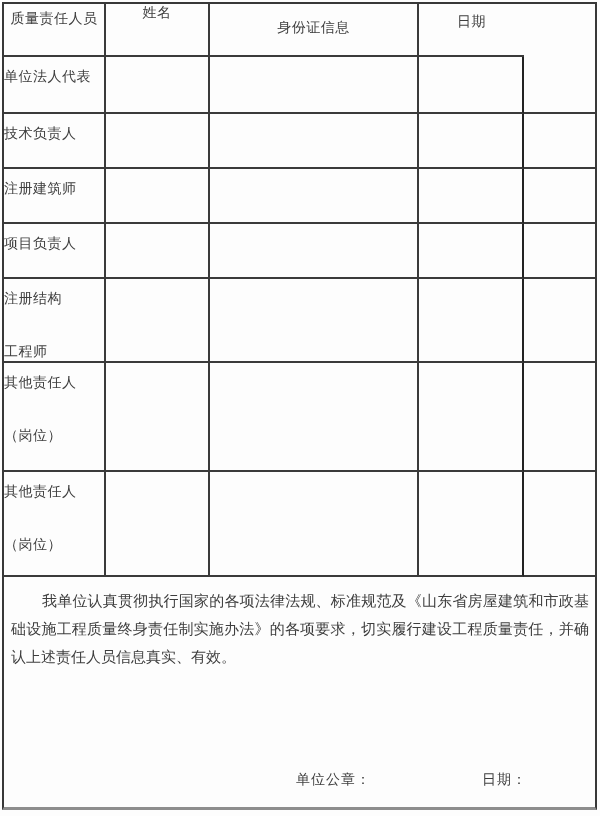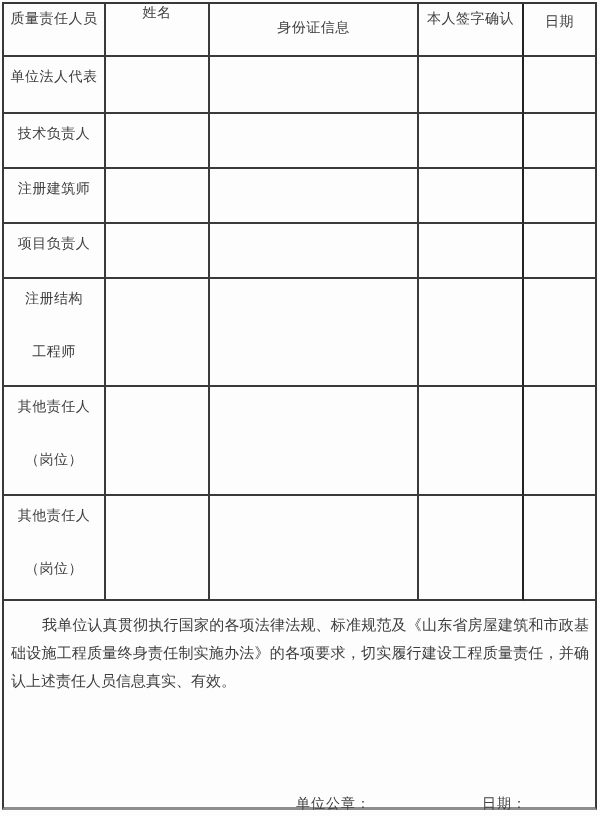--- a/index.html
+++ b/index.html
@@ -45,21 +45,21 @@
     display:flex;justify-content:center;align-items:flex-start;
     font-size:14px;line-height:17px;letter-spacing:0.5px;
   }
   .hcell.c0{padding-top:6px;}
   .hcell.c1{}
   .hcell.c2{padding-top:15px;}
   .hcell.c3{padding-top:6px;}
   .hcell.c4{padding-top:9px;}
   
   .labelcell{
-    display:flex;flex-direction:column;align-items:center;
+    display:flex;flex-direction:column;align-items:flex-start;
     padding-top:12px;gap:38px;
     font-size:14px;line-height:15px;letter-spacing:0.5px;
     text-align:center;
   }
   
   .bottom{
     position:relative;
     width:591px;height:210px;
     box-sizing:border-box;
   }
@@ -88,23 +88,20 @@
       <div class="row" style="height: 53px;">
         <div class="cell hcell c0">
           <span>质量责任人员</span>
         </div>
         <div class="cell hcell c1">
           <span>姓名</span>
         </div>
         <div class="cell hcell c2">
           <span>身份证信息</span>
         </div>
-        <div class="cell hcell c3">
-          <span>本人签字确认</span>
-        </div>
         <div class="cell hcell c4">
           <span>日期</span>
         </div>
       </div>
       <div class="row" style="height: 57px;">
         <div class="cell labelcell c0">
           <div>单位法人代表</div>
         </div>
         <div class="cell c1"></div>
         <div class="cell c2"></div>
@@ -131,21 +128,21 @@
       </div>
       <div class="row" style="height: 55px;">
         <div class="cell labelcell c0">
           <div>项目负责人</div>
         </div>
         <div class="cell c1"></div>
         <div class="cell c2"></div>
         <div class="cell c3"></div>
         <div class="cell c4"></div>
       </div>
-      <div class="row" style="height: 108px;">
+      <div class="row" style="height: 84px;">
         <div class="cell labelcell c0">
           <div>注册结构</div>
           <div>工程师</div>
         </div>
         <div class="cell c1"></div>
         <div class="cell c2"></div>
         <div class="cell c3"></div>
         <div class="cell c4"></div>
       </div>
       <div class="row" style="height: 109px;">

